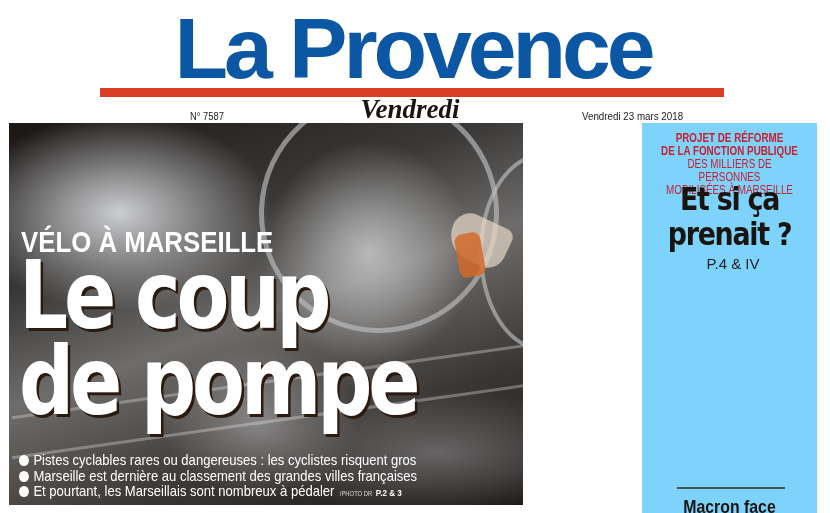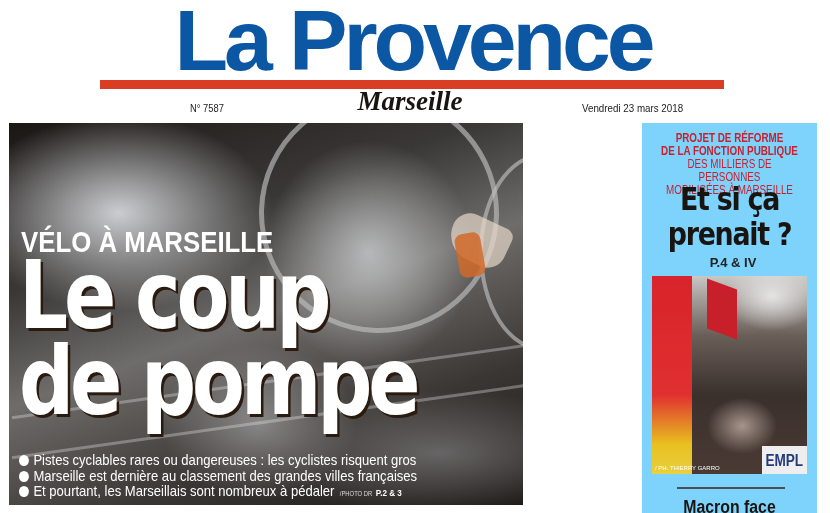--- a/index.html
+++ b/index.html
@@ -1,19 +1,19 @@
 <!DOCTYPE html>
 <html><head>
 <meta charset="utf-8">
 <style>
   html, body { margin:0; padding:0; }
   body { width:830px; height:513px; overflow:hidden; background:#ffffff; position:relative; font-family:"Liberation Sans", sans-serif; }
 
   
-  .masthead { position:absolute; left:0; top:4px; width:656px; height:120px; }
+  .masthead { position:absolute; left:0; top:12px; width:656px; height:120px; }
   .logo { position:absolute; left:98px; top:-4px; width:630px; height:80px; font-family:"Liberation Sans", sans-serif; font-weight:bold; color:#0b57a4; font-size:86px; letter-spacing:-4px; line-height:80px; text-align:center; transform:scaleX(1.02); }
   .logo-bar { position:absolute; left:100px; top:76px; width:624px; height:9px; background:#d93d24; }
   .issue { position:absolute; left:190px; top:98px; font-size:11px; color:#222; font-family:"Liberation Sans Narrow","Liberation Sans", sans-serif; transform:scaleX(0.85); transform-origin:left; }
   .edition { position:absolute; left:300px; top:82px; width:220px; text-align:center; font-family:"Liberation Serif", serif; font-style:italic; font-weight:bold; font-size:27px; color:#1a1410; }
   .date { position:absolute; left:582px; top:98px; font-size:11.5px; color:#222; transform:scaleX(0.85); transform-origin:left; white-space:nowrap; }
 
   
   .main { position:absolute; left:9px; top:123px; width:514px; height:382px; overflow:hidden;
     background:
       radial-gradient(ellipse 220px 140px at 110px 90px, rgba(230,232,236,0.85), rgba(230,232,236,0) 70%),
@@ -34,41 +34,41 @@
   .bullets { position:absolute; left:10px; top:330px; color:#fff; font-size:14.5px; line-height:15.5px; transform:scaleX(0.9); transform-origin:left; white-space:nowrap; }
   .bullets .b { display:inline-block; width:11px; height:11px; border-radius:50%; background:#fff; margin-right:5px; vertical-align:-1px; }
   .credit { font-size:6.5px; color:#ddd; margin-left:6px; }
   .pageref { font-size:9px; font-weight:bold; color:#fff; }
 
   
   .side { position:absolute; left:642px; top:123px; width:175px; height:390px; background:#7dd3fc; }
   .side .k1 { position:absolute; top:9px; width:175px; text-align:center; color:#c8202f; font-weight:bold; font-size:12px; line-height:13px; transform:scaleX(0.82); }
   .side .k2 { position:absolute; top:35px; width:175px; text-align:center; color:#c8202f; font-size:12px; line-height:13px; transform:scaleX(0.82); }
   .side .title { position:absolute; top:59px; width:175px; text-align:center; color:#1a1410; font-family:"DejaVu Sans", sans-serif; font-weight:bold; font-size:32px; line-height:35px; letter-spacing:-1.5px; transform:scaleX(0.84); }
-  .side .ref { position:absolute; top:132px; width:182px; text-align:center; font-size:13px; font-weight:bold; color:#222; }
+  .side .ref { position:absolute; top:132px; width:182px; text-align:center; font-size:15px; font-weight:normal; color:#222; }
   .side .photo { position:absolute; left:10px; top:153px; width:155px; height:198px; overflow:hidden;
     background:
       radial-gradient(ellipse 70px 50px at 120px 20px, rgba(235,235,235,0.9), rgba(235,235,235,0) 70%),
       radial-gradient(ellipse 50px 40px at 90px 150px, rgba(210,190,180,0.7), rgba(0,0,0,0) 70%),
       linear-gradient(180deg, #c9c7c4 0%, #6a5e58 30%, #3a302c 60%, #4a3a34 100%); }
   .flag { position:absolute; left:0; top:0; width:40px; height:198px; background:linear-gradient(180deg,#d8232a 0%, #e03030 60%, #e8c020 85%, #e8d040 100%); }
   .flag2 { position:absolute; left:55px; top:8px; width:30px; height:50px; background:#c8202a; transform:skewY(20deg); }
   .banner { position:absolute; left:110px; top:170px; width:50px; height:30px; background:#eee; color:#243a7a; font-weight:bold; font-size:16px; line-height:30px; padding-left:4px; transform:scaleX(0.85); transform-origin:left; }
   .photocredit { position:absolute; left:3px; bottom:3px; font-size:6px; color:#fff; }
   .rule { position:absolute; left:35px; top:364px; width:108px; height:2px; background:#4a4e56; }
   .teaser { position:absolute; top:374px; width:175px; text-align:center; font-weight:bold; font-size:18px; color:#1a1410; transform:scaleX(0.88); }
 </style>
 </head>
 <body>
 
 <div class="masthead">
   <div class="logo">La Provence</div>
   <div class="logo-bar"></div>
   <div class="issue">N° 7587</div>
-  <div class="edition">Marseille</div>
+  <div class="edition">Vendredi</div>
   <div class="date">Vendredi 23 mars 2018</div>
 </div>
 
 <div class="main">
   <div>
     <div class="wheel w1"></div>
     <div class="wheel w2"></div>
     <div class="shoe"></div>
     <div class="pedal"></div>
     <div class="street-streak" style="left:0;top:250px;width:620px;"></div>
@@ -93,21 +93,15 @@
   </div>
   <div class="k2">
     <div>DES MILLIERS DE PERSONNES</div>
     <div>MOBILISÉES À MARSEILLE</div>
   </div>
   <div class="title">
     <div>Et si ça</div>
     <div>prenait ?</div>
   </div>
   <div class="ref">P.4 &amp; IV</div>
-  <div class="photo">
-    <div class="flag"></div>
-    <div class="flag2"></div>
-    <div class="banner">EMPL</div>
-    <div class="photocredit">/ PH. THIERRY GARRO</div>
-  </div>
   <div class="rule"></div>
   <div class="teaser">Macron face</div>
 </div>
 
 </body></html>

